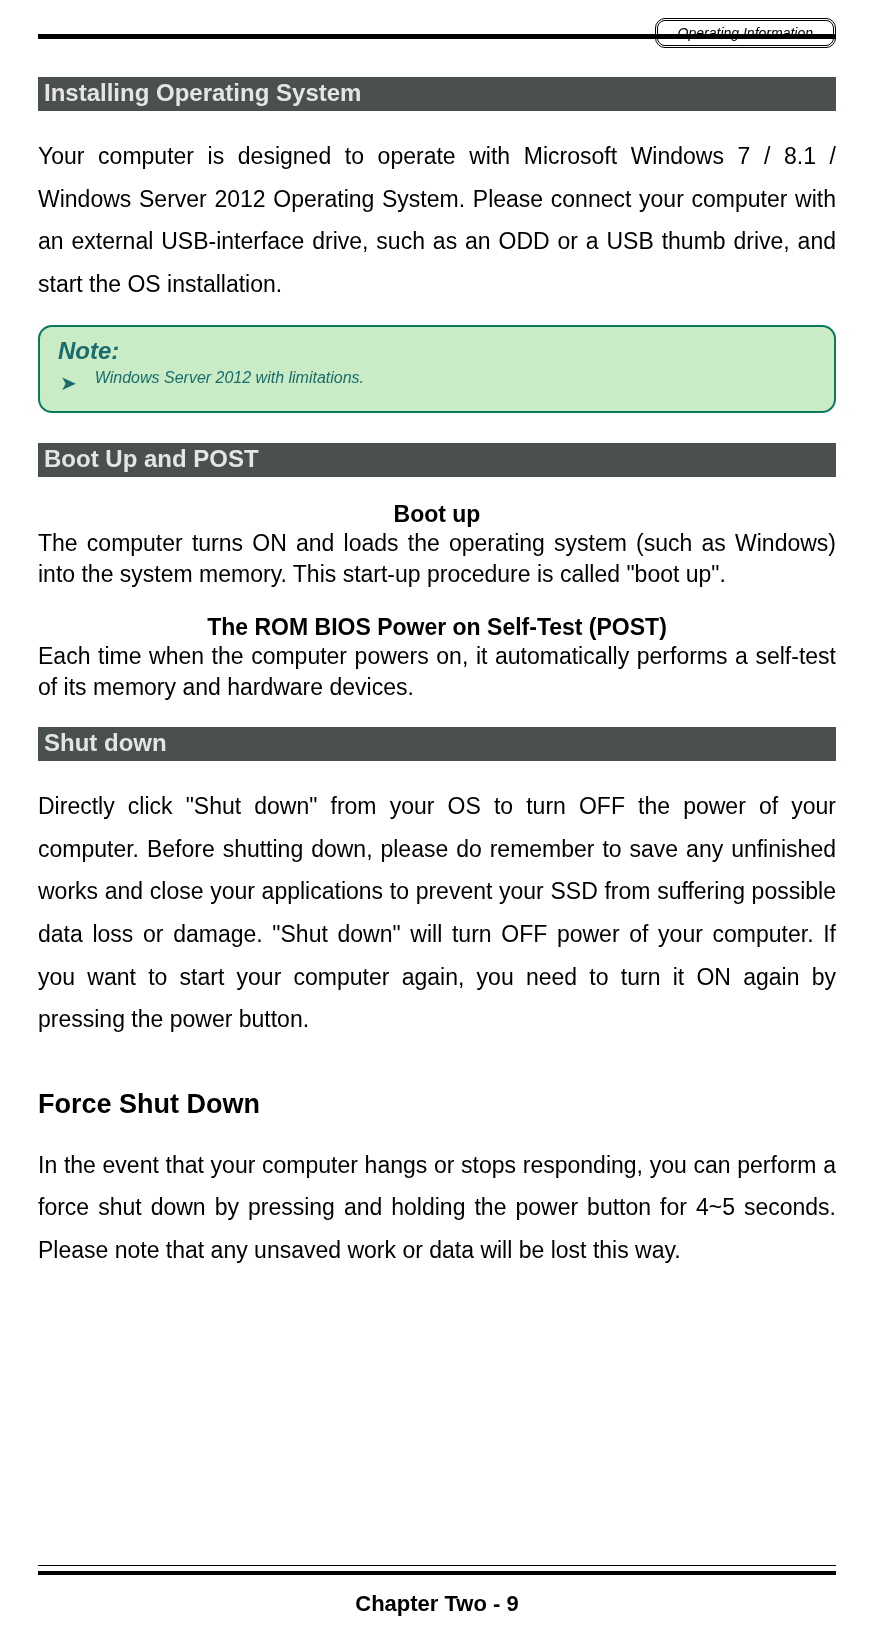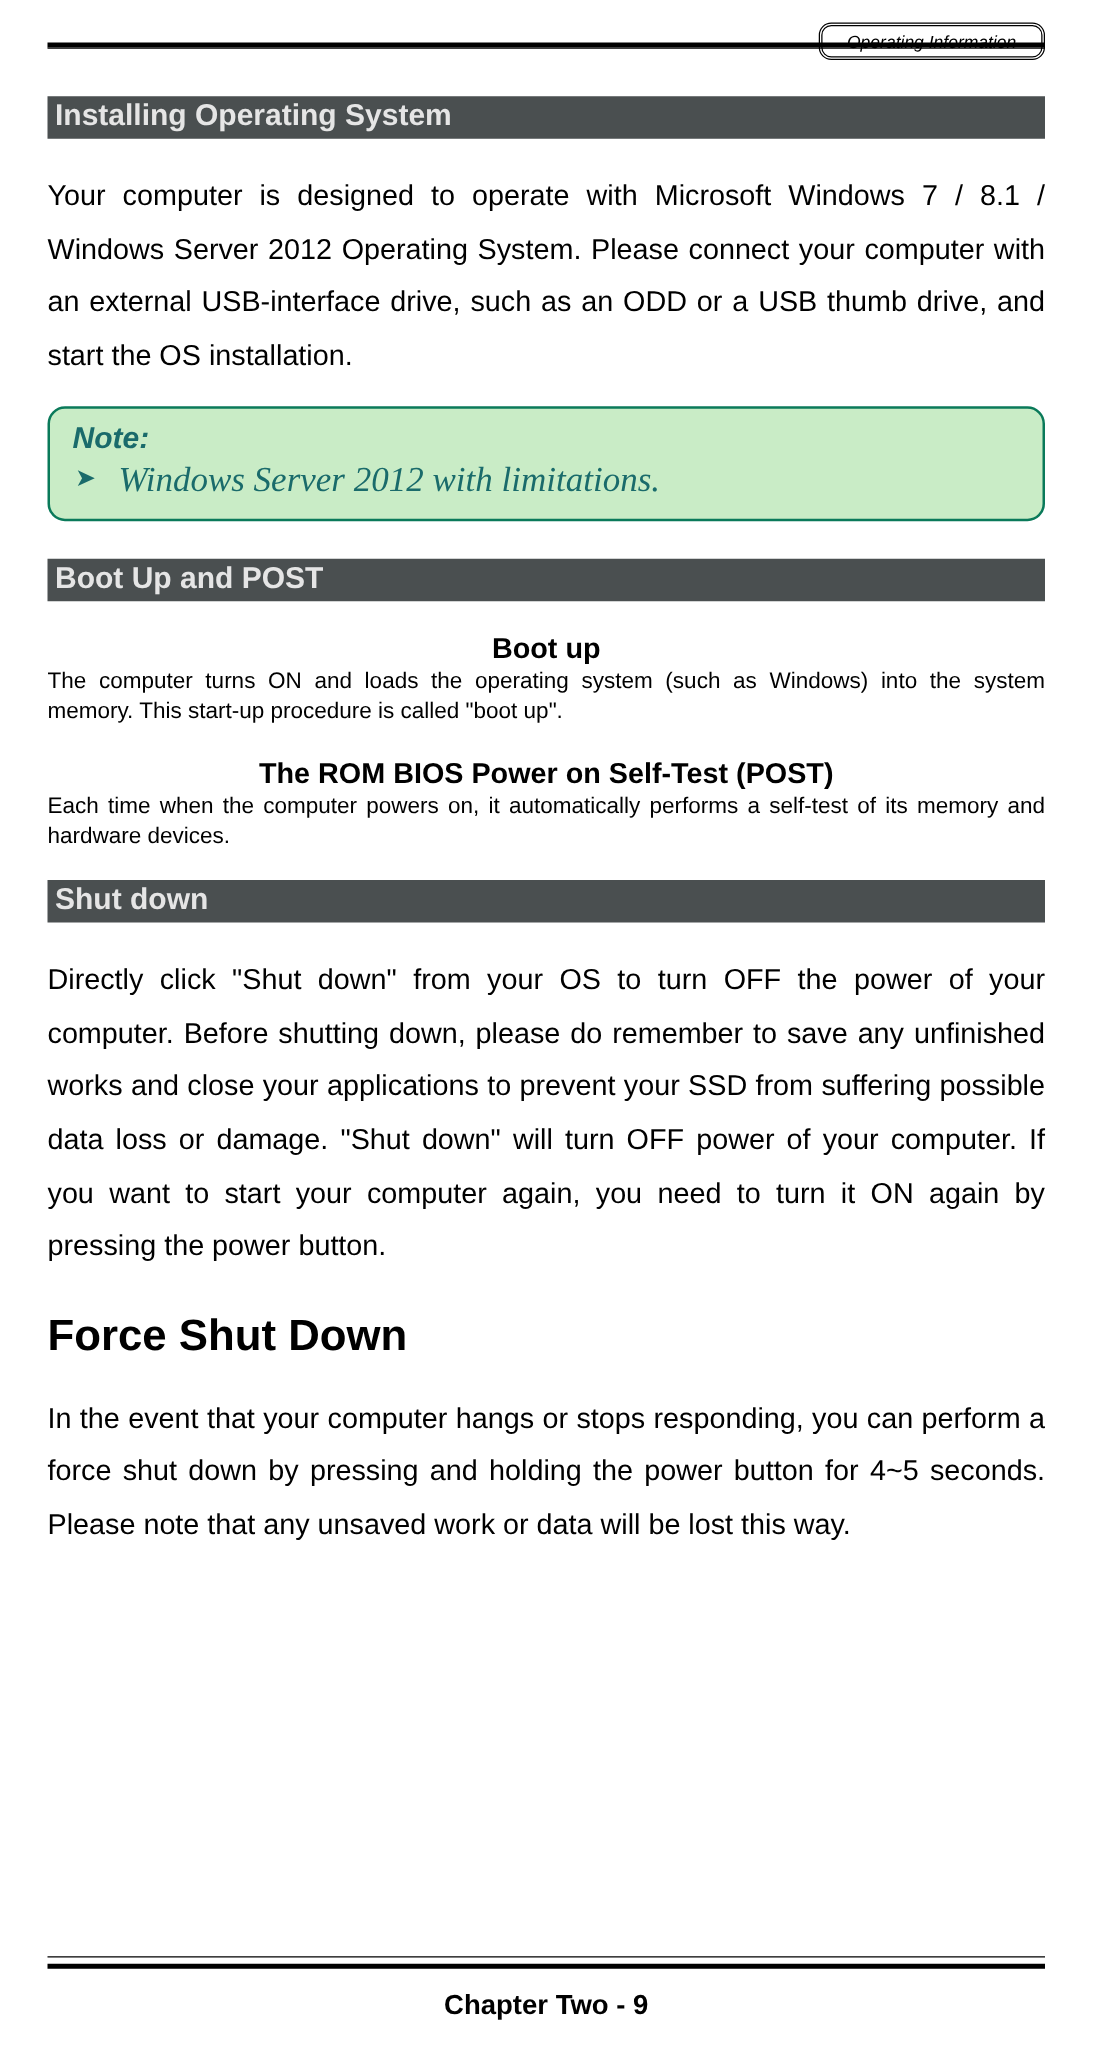--- a/index.html
+++ b/index.html
@@ -78,39 +78,38 @@
     }
     .note-arrow {
       color: #1a6b6b;
       font-size: 20px;
       line-height: 1.4;
       padding-left: 2px;
     }
     .note-text {
       color: #1a6b6b;
       font-style: italic;
-      font-size: 28px;
-      font-family: Liberation Serif, serif;
+      font-size: 16px;
     }
     .sub-heading {
       font-weight: bold;
       font-size: 23px;
       margin-top: 4px;
       text-align: center;
     }
     .tight-text {
-      font-size: 18px;
+      font-size: 23px;
       line-height: 1.35;
       text-align: justify;
       margin-bottom: 24px;
     }
     .big-heading {
       font-weight: bold;
-      font-size: 35px;
-      margin-top: 31px;
+      font-size: 27px;
+      margin-top: 48px;
       margin-bottom: 24px;
     }
     .footer {
       position: absolute;
       bottom: 20px;
       left: 0;
       right: 0;
     }
     .footer-rules {
       padding: 0 38px;

